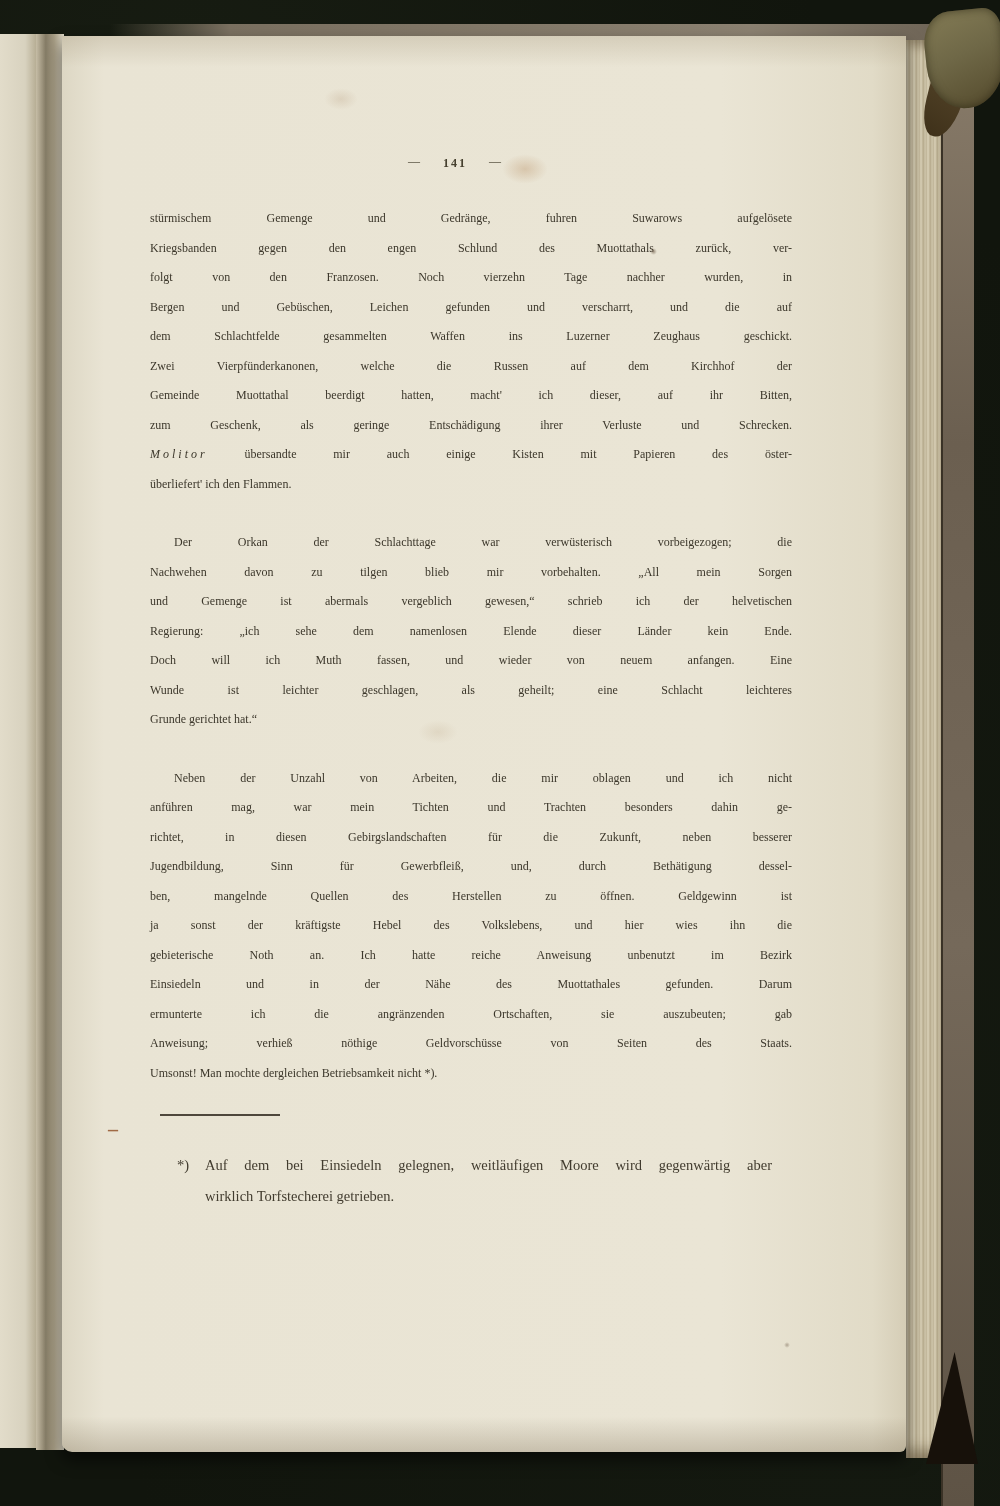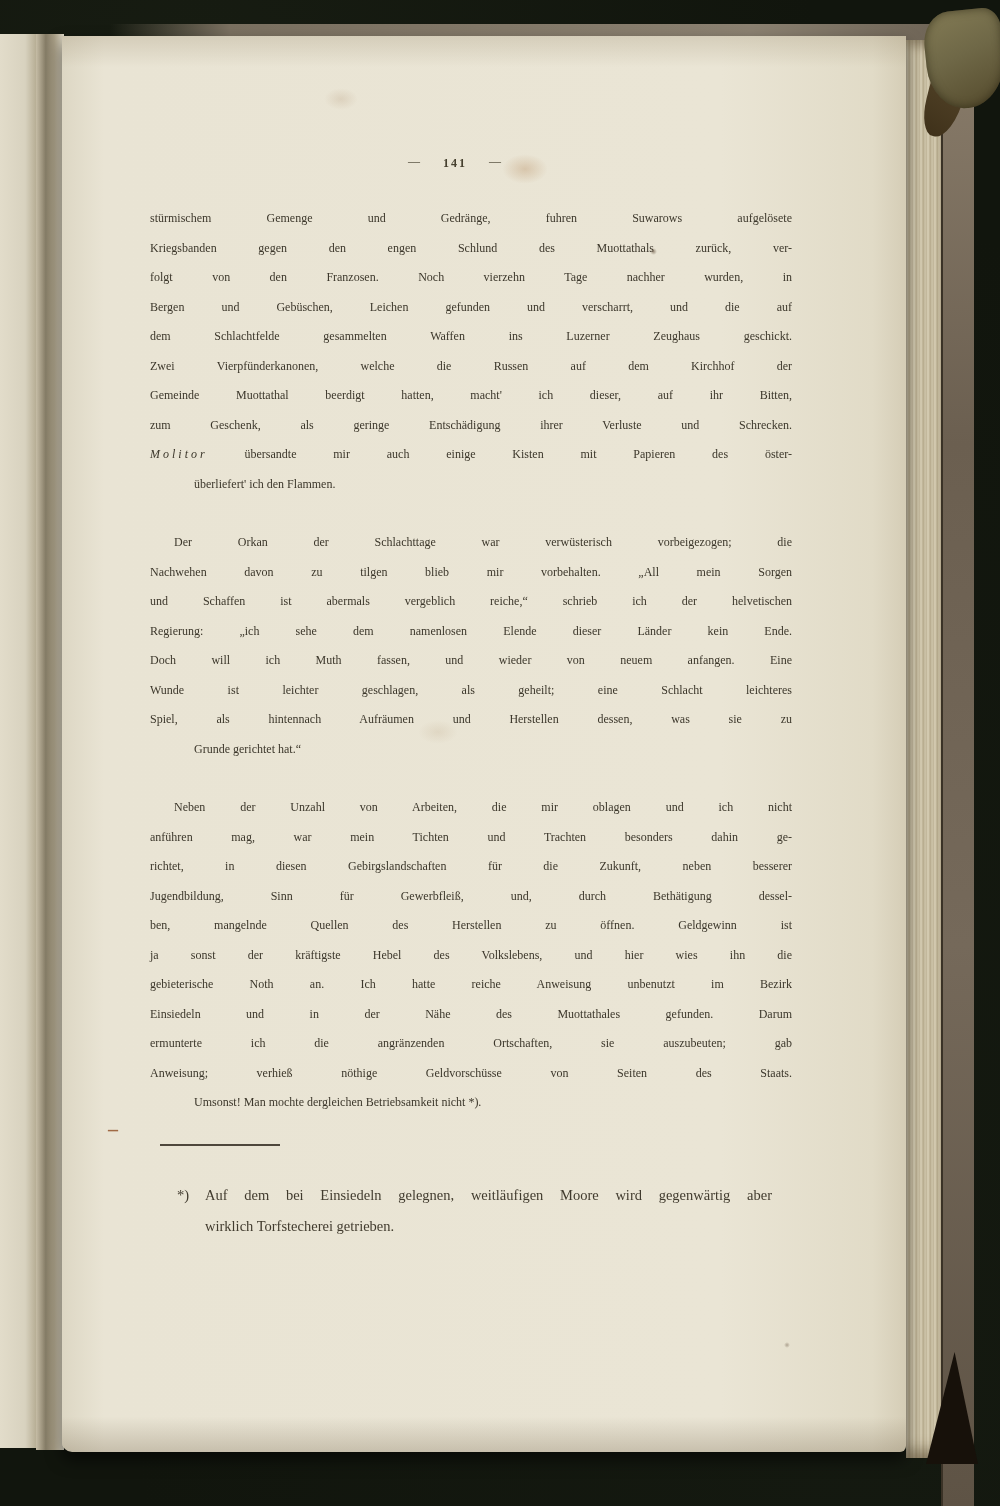--- a/index.html
+++ b/index.html
@@ -71,21 +71,21 @@
     font-size:12px;letter-spacing:1px;color:#46402f;}
   .page-number-row .dash{display:inline-block;margin:0 22px;transform:translateY(-2px);}
   .page-number-row .num{font-weight:bold;letter-spacing:2px;}
 
   #text-block{margin-top:28px;}
   .paragraph{margin:0;}
   .paragraph + .paragraph{margin-top:29px;}
   .text-line{font-size:12px;line-height:29.5px;white-space:normal;
     text-align:justify;text-align-last:justify;}
   .text-line.indent{text-indent:24px;}
-  .text-line.last{text-align:left;text-align-last:left;margin-left:44px;}
+  .text-line.last{text-align:left;text-align-last:left;}
   .sperr{letter-spacing:3px;font-style:italic;}
 
   .footnote-rule{margin:26px 0 0 10px;width:120px;height:0;border-top:2px solid #4e473c;}
 
   .footnote{margin-top:34px;position:relative;padding-left:55px;width:567px;
     font-size:14.5px;line-height:31px;color:#413b2e;}
   .footnote-marker{position:absolute;left:27px;top:0;}
   .footnote-line{text-align:justify;text-align-last:justify;}
   .footnote-line.last{text-align:left;text-align-last:left;}
 
@@ -128,25 +128,24 @@
             <div class="text-line">dem Schlachtfelde gesammelten Waffen ins Luzerner Zeughaus geschickt.</div>
             <div class="text-line">Zwei Vierpfünderkanonen, welche die Russen auf dem Kirchhof der</div>
             <div class="text-line">Gemeinde Muottathal beerdigt hatten, macht' ich dieser, auf ihr Bitten,</div>
             <div class="text-line">zum Geschenk, als geringe Entschädigung ihrer Verluste und Schrecken.</div>
             <div class="text-line"><span class="sperr">Molitor</span> übersandte mir auch einige Kisten mit Papieren des öster-</div>
             <div class="text-line last">überliefert' ich den Flammen.</div>
           </div>
           <div class="paragraph">
             <div class="text-line indent">Der Orkan der Schlachttage war verwüsterisch vorbeigezogen; die</div>
             <div class="text-line">Nachwehen davon zu tilgen blieb mir vorbehalten. „All mein Sorgen</div>
-            <div class="text-line">und Schaffen ist abermals vergeblich reiche,“ schrieb ich der helvetischen</div>
+            <div class="text-line">und Gemenge ist abermals vergeblich gewesen,“ schrieb ich der helvetischen</div>
             <div class="text-line">Regierung: „ich sehe dem namenlosen Elende dieser Länder kein Ende.</div>
             <div class="text-line">Doch will ich Muth fassen, und wieder von neuem anfangen. Eine</div>
             <div class="text-line">Wunde ist leichter geschlagen, als geheilt; eine Schlacht leichteres</div>
-            <div class="text-line">Spiel, als hintennach Aufräumen und Herstellen dessen, was sie zu</div>
             <div class="text-line last">Grunde gerichtet hat.“</div>
           </div>
           <div class="paragraph">
             <div class="text-line indent">Neben der Unzahl von Arbeiten, die mir oblagen und ich nicht</div>
             <div class="text-line">anführen mag, war mein Tichten und Trachten besonders dahin ge-</div>
             <div class="text-line">richtet, in diesen Gebirgslandschaften für die Zukunft, neben besserer</div>
             <div class="text-line">Jugendbildung, Sinn für Gewerbfleiß, und, durch Bethätigung dessel-</div>
             <div class="text-line">ben, mangelnde Quellen des Herstellen zu öffnen. Geldgewinn ist</div>
             <div class="text-line">ja sonst der kräftigste Hebel des Volkslebens, und hier wies ihn die</div>
             <div class="text-line">gebieterische Noth an. Ich hatte reiche Anweisung unbenutzt im Bezirk</div>

